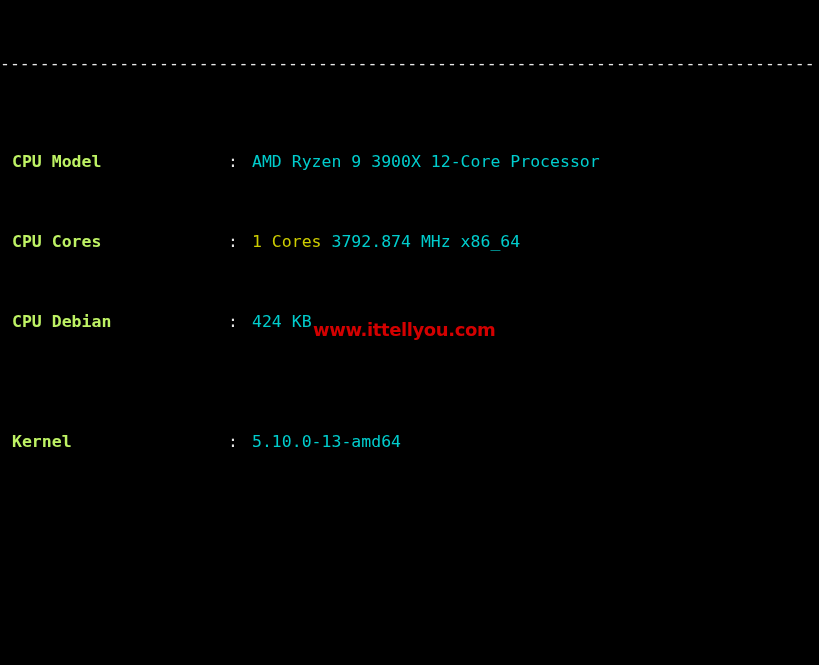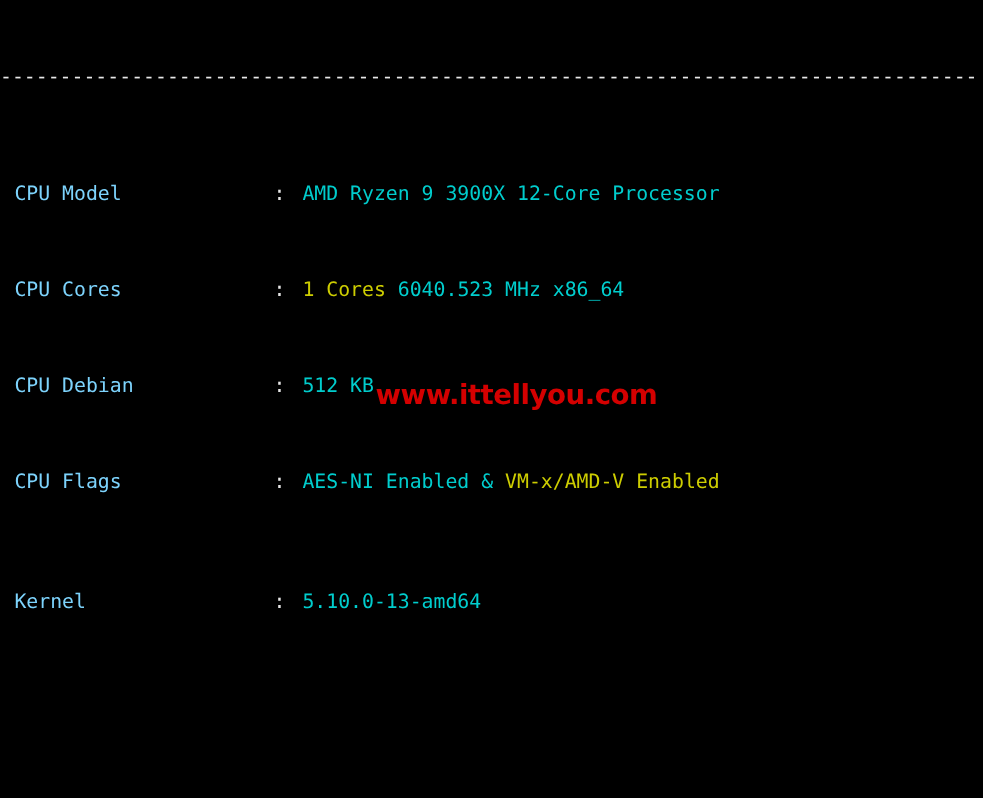--- a/index.html
+++ b/index.html
@@ -40,65 +40,65 @@
   .sep-top { height: 12px; line-height: 8px; }
   .row {
     height: 20px;
     line-height: 20px;
     white-space: pre;
     overflow: hidden;
   }
   .lbl {
     display: inline-block;
     width: 216px;
-    color: #7dd3fc;
+    color: #bef264;
     white-space: pre;
     overflow: hidden;
     vertical-align: top;
+    font-weight: bold;
   }
   .colon {
     display: inline-block;
     width: 24px;
     color: #e6e6e6;
     vertical-align: top;
   }
   .val { vertical-align: top; }
   .cyan   { color: #00cdcd; }
   .yellow { color: #cdcd00; margin-top: 36px; }
   .pad-left { display:inline-block; width: 12px; }
 
   #watermark {
     position: absolute;
     left: 313px;
     top: 318px;
     color: #d40000;
     font-family: "DejaVu Sans", "Liberation Sans", sans-serif;
     font-weight: bold;
-    font-size: 23px;
+    font-size: 18px;
     line-height: 24px;
     letter-spacing: -0.4px;
     white-space: nowrap;
     z-index: 5;
   }
 </style>
 </head>
 <body>
 
 <div id="terminal">
 
   <div class="sep sep-top">----------------------------------------------------------------------------------</div>
 
   
   <div class="row"><span class="pad-left"></span><span class="lbl">CPU Model</span><span class="colon">:</span><span class="val cyan">AMD Ryzen 9 3900X 12-Core Processor</span></div>
 
-  <div class="row"><span class="pad-left"></span><span class="lbl">CPU Cores</span><span class="colon">:</span><span class="val yellow">1 Cores</span><span class="val cyan"> 6040.523 MHz x86_64</span></div>
+  <div class="row"><span class="pad-left"></span><span class="lbl">CPU Cores</span><span class="colon">:</span><span class="val yellow">1 Cores</span><span class="val cyan"> 3792.874 MHz x86_64</span></div>
 
-  <div class="row"><span class="pad-left"></span><span class="lbl">CPU Debian</span><span class="colon">:</span><span class="val cyan">512 KB</span></div>
+  <div class="row"><span class="pad-left"></span><span class="lbl">CPU Debian</span><span class="colon">:</span><span class="val cyan">424 KB</span></div>
 
-  <div class="row"><span class="pad-left"></span><span class="lbl">CPU Flags</span><span class="colon">:</span><span class="val cyan">AES-NI Enabled &amp; </span><span class="val yellow">VM-x/AMD-V Enabled</span></div>
 
 
   <div class="row"><span class="pad-left"></span><span class="lbl">Kernel</span><span class="colon">:</span><span class="val cyan">5.10.0-13-amd64</span></div>
 
 
   
 
   
 
   

